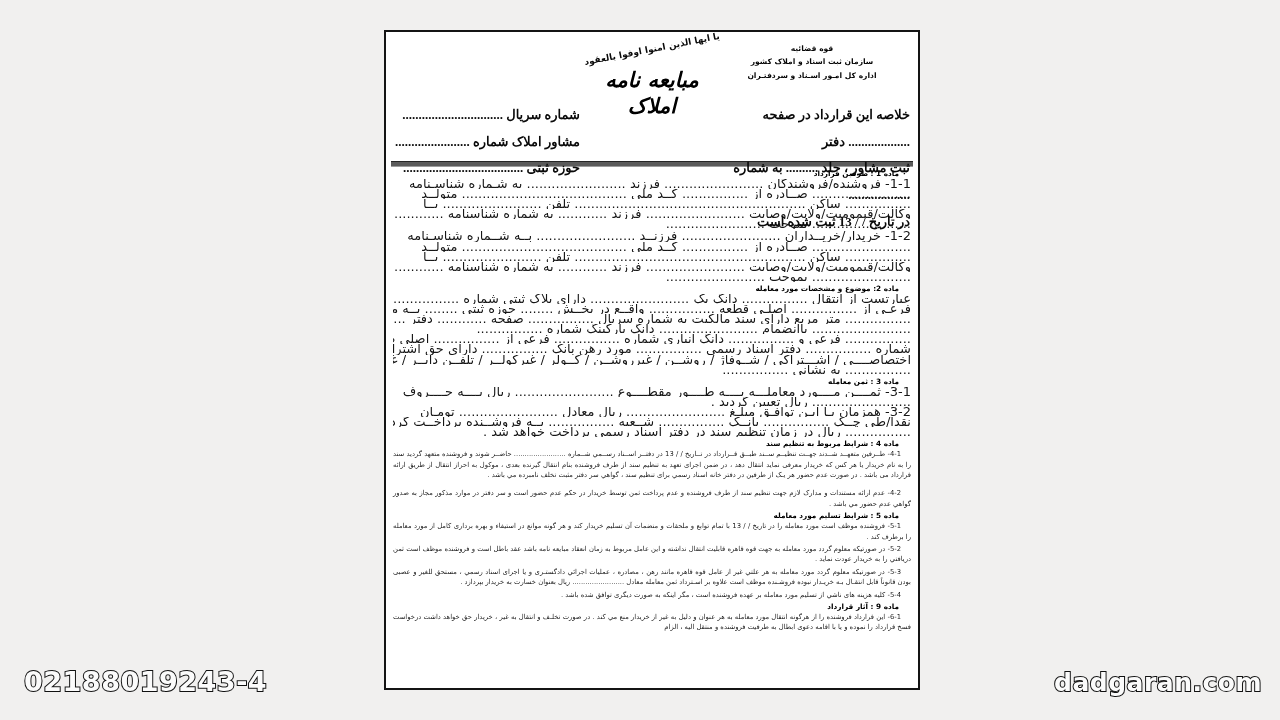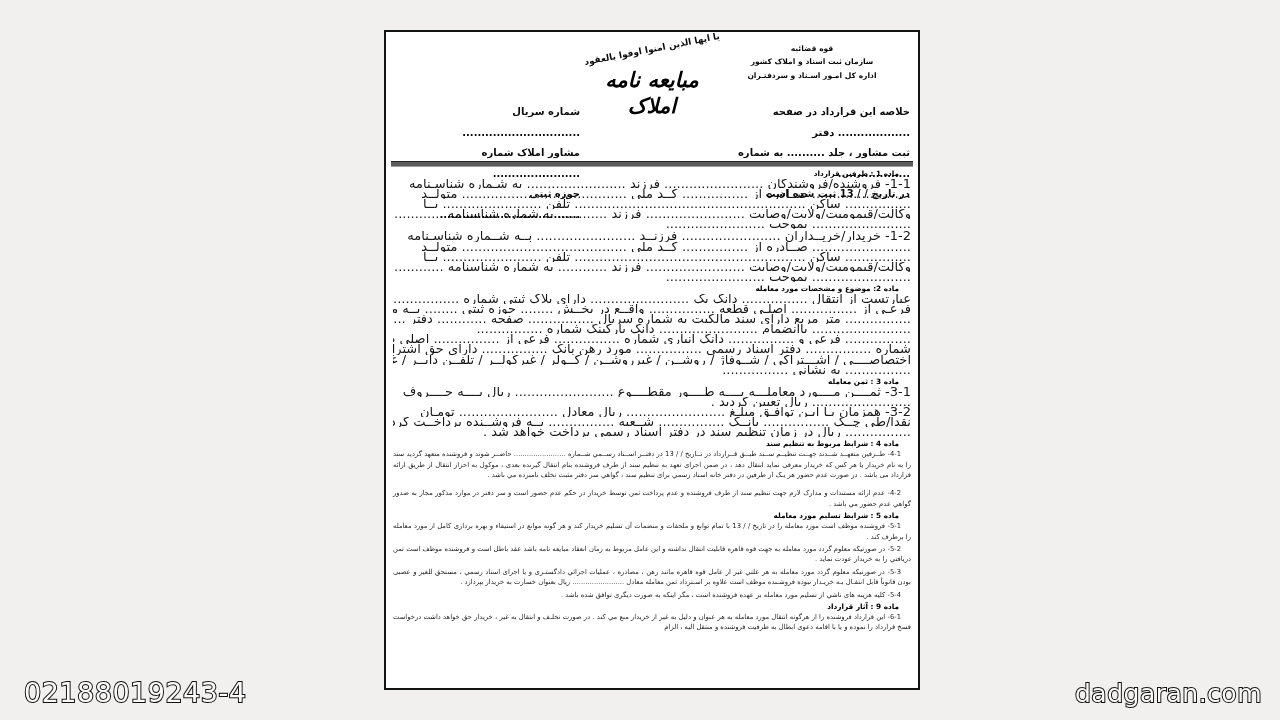--- a/index.html
+++ b/index.html
@@ -39,24 +39,25 @@
     font-weight: bold;
     color: #0d0d0d;
     line-height: 1.75;
     text-align: center;
   }
   .hdr-right { right: 8px; width: 196px; font-size: 7.6px; }
   .hdr-left  { left: 8px;  width: 186px; font-size: 7.6px; }
 
   .hdr-fields {
     position: absolute;
-    font-size: 10px;
+    font-size: 13px;
     font-weight: bold;
     color: #111;
     line-height: 2.05;
+    font-family: Liberation Serif, serif;
   }
   .hdr-fields-right { right: 8px; top: 70px; width: 210px; text-align: right; }
   .hdr-fields-left  { left: 8px;  top: 70px; width: 186px; text-align: right; }
 
   
   .title-wrap {
     position: absolute;
     left: 0; right: 0; top: 4px;
     margin: 0 auto;
     width: 200px;
@@ -122,22 +123,22 @@
     color: #1c1c1c;
     margin: 1px 0 2px 0;
   }
   .para.indent { text-indent: 10px; }
   .spacer { height: 5px; }
   .spacer-sm { height: 2px; }
 
   
   .overlay {
     position: absolute;
-    bottom: 12px;
-    font-weight: normal;
+    bottom: 23px;
+    font-weight: bold;
     font-size: 27px;
     letter-spacing: 0.5px;
     color: #fbfbfb;
     -webkit-text-stroke: 2px #111111;
     paint-order: stroke fill;
     direction: ltr;
     font-family: "DejaVu Sans", "Liberation Sans", sans-serif;
   }
   #phone-overlay { left: 24px; }
   #site-overlay  { right: 18px; font-size: 25px; margin-top: 9px; }

